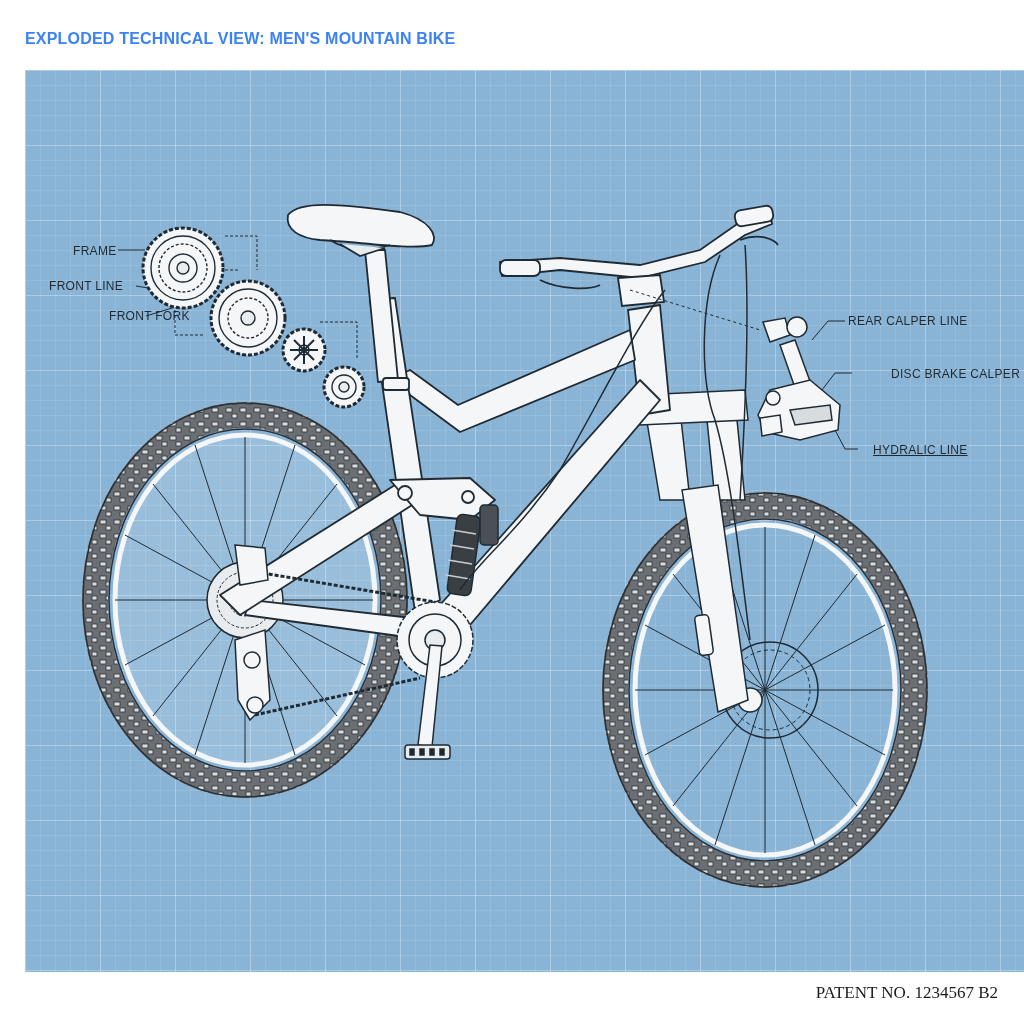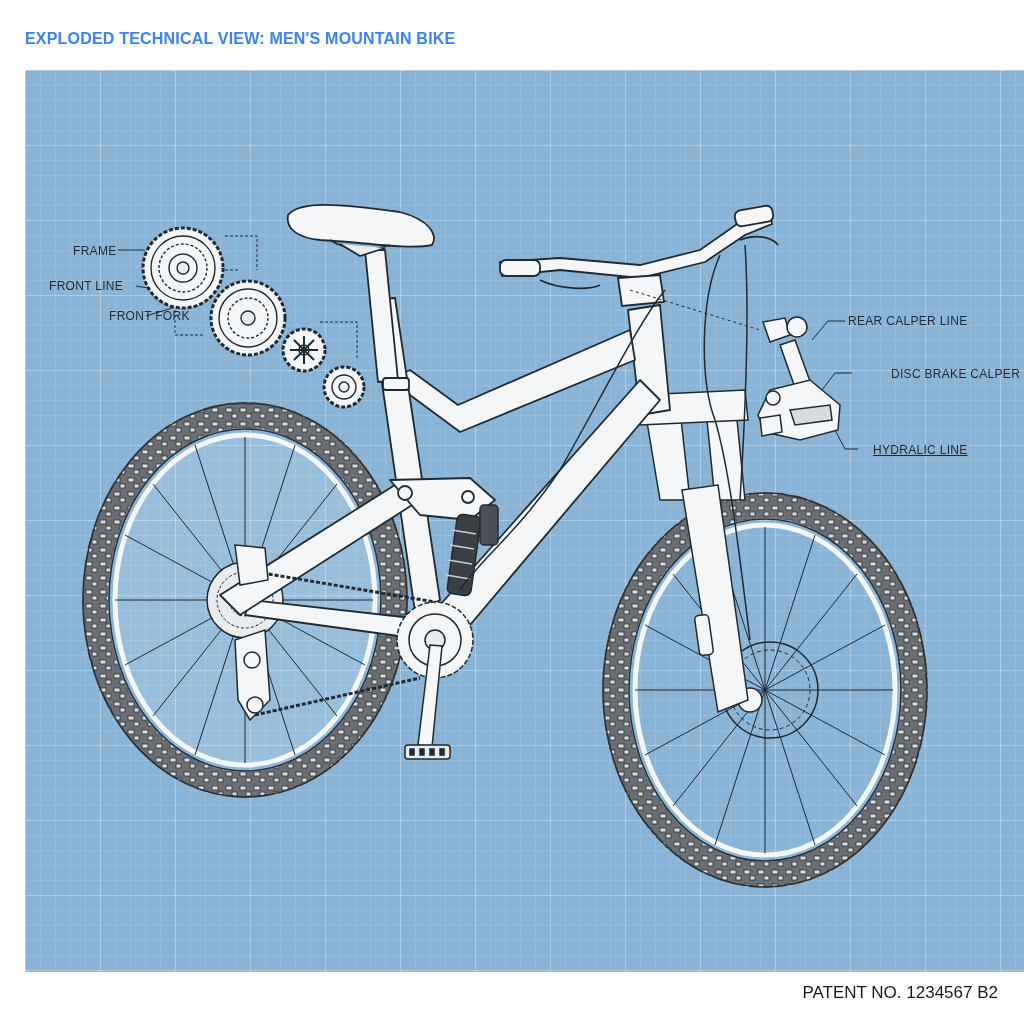--- a/index.html
+++ b/index.html
@@ -10,21 +10,21 @@
   .panel { position:absolute; left:25px; top:70px; width:1016px; height:902px;
            background-color:#8ab4d6;
            background-image:
              linear-gradient(rgba(255,255,255,0.22) 1px, transparent 1px),
              linear-gradient(90deg, rgba(255,255,255,0.22) 1px, transparent 1px),
              linear-gradient(rgba(255,255,255,0.10) 1px, transparent 1px),
              linear-gradient(90deg, rgba(255,255,255,0.10) 1px, transparent 1px);
            background-size:75px 75px,75px 75px,15px 15px,15px 15px; }
   .panel svg { position:absolute; left:0; top:0; }
   .lbl { position:absolute; font-size:12px; color:#1f2a33; white-space:nowrap; letter-spacing:0.3px; }
-  .patent { position:absolute; right:26px; top:983px; font-size:17px; color:#1a1a1a; white-space:nowrap; }
+  .patent { position:absolute; right:26px; top:983px; font-size:17px; color:#1a1a1a; white-space:nowrap;font-family:Liberation Serif, serif; }
 </style>
 </head>
 <body>
 
 <div class="title">EXPLODED TECHNICAL VIEW: MEN'S MOUNTAIN BIKE</div>
 
 <div class="panel">
   <svg width="972" height="902" viewBox="25 70 972 902">
     <defs>
       <pattern id="tread" width="14" height="14" patternUnits="userSpaceOnUse">

